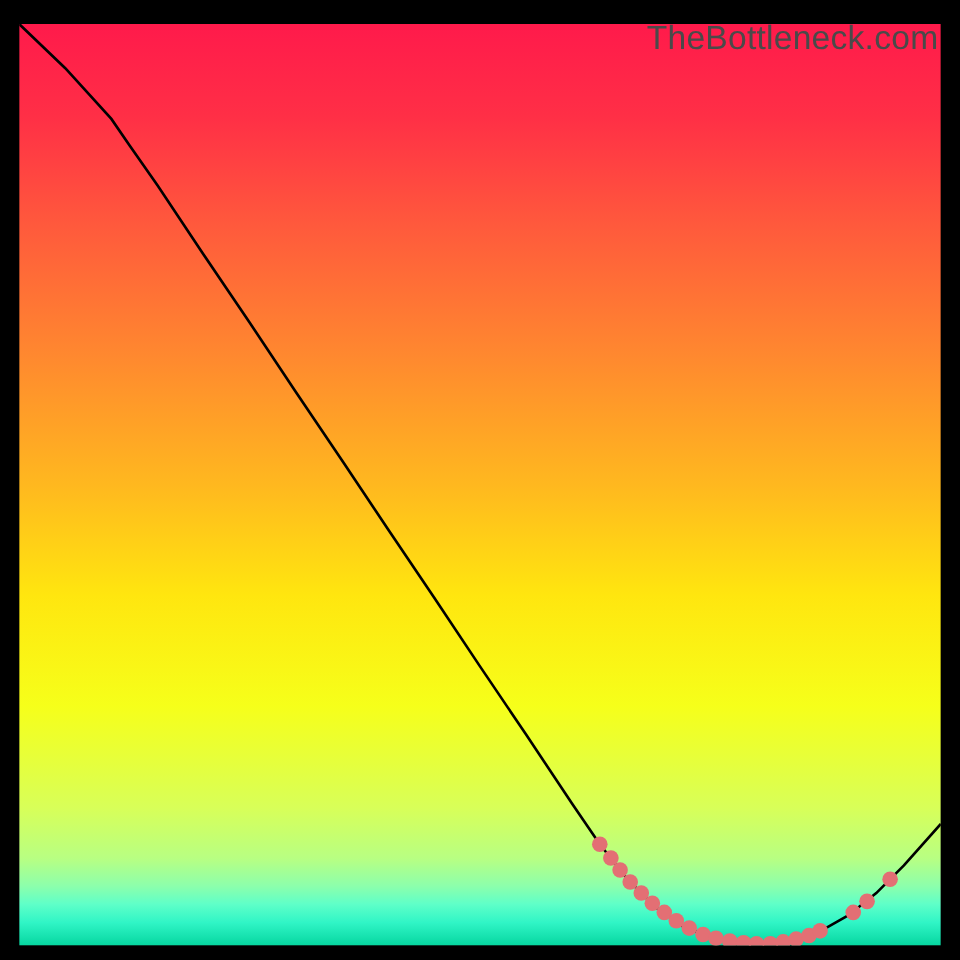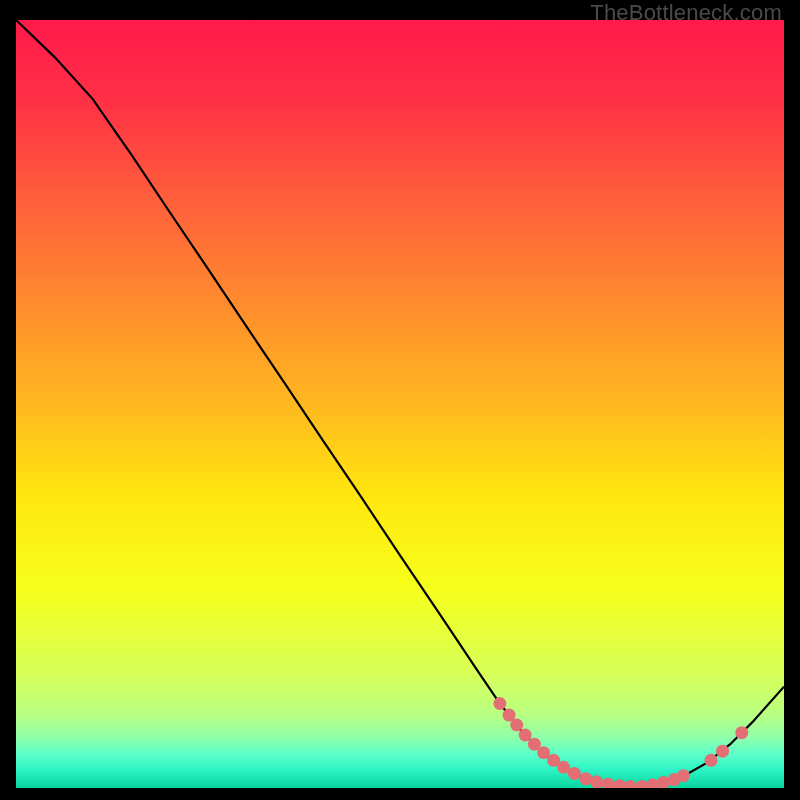--- a/index.html
+++ b/index.html
@@ -13,24 +13,24 @@
   .frame {
     position: absolute;
     left: 16px;
     top: 20px;
     width: 768px;
     height: 768px;
     background: #000;
   }
   .watermark {
     position: absolute;
-    top: 0px;
+    top: 16px;
     right: 18px;
     font-family: Arial, Helvetica, sans-serif;
-    font-size: 22px;
+    font-size: 28px;
     color: #4a4a4a;
     font-weight: 500;
     letter-spacing: 0.2px;
   }
   svg {
     display: block;
   }
 </style>
 </head>
 <body>

